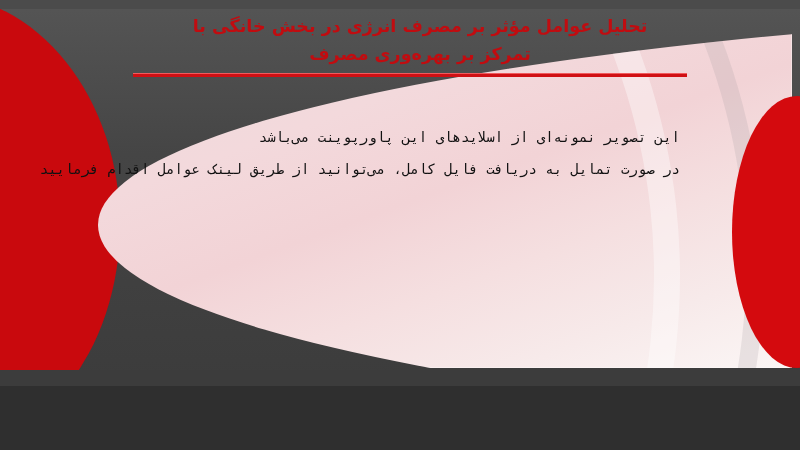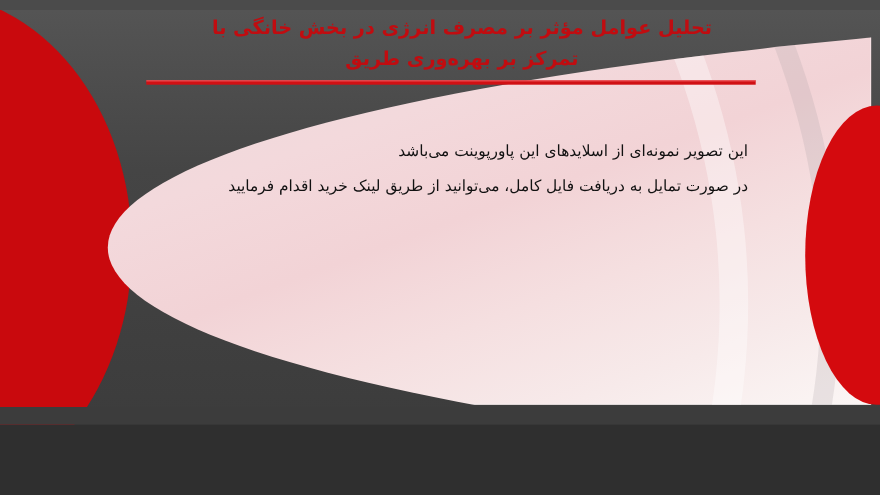--- a/index.html
+++ b/index.html
@@ -134,20 +134,21 @@
 
   
   .body-wrap {
     position: absolute;
     z-index: 8;
     top: 122px;
     right: 120px;
     left: 140px;
     text-align: right;
     direction: rtl;
+    font-family: Liberation Mono, monospace;
   }
   .body-line {
     color: #111111;
     font-size: 14px;
     line-height: 32px;
     white-space: nowrap;
     text-align: right;
     direction: rtl;
   }
 
@@ -185,26 +186,26 @@
       <div class="band b5"></div>
       <div class="band b6"></div>
       <div class="band b7"></div>
     </div>
   </div>
 
   <div class="red-right"></div>
 
   <div class="title-wrap">
     <div class="title-line">تحلیل عوامل مؤثر بر مصرف انرژی در بخش خانگی با</div>
-    <div class="title-line">تمرکز بر بهره‌وری طریق</div>
+    <div class="title-line">تمرکز بر بهره‌وری مصرف</div>
   </div>
 
   <div class="title-rule"></div>
 
   <div class="body-wrap">
     <div class="body-line">این تصویر نمونه‌ای از اسلایدهای این پاورپوینت می‌باشد</div>
-    <div class="body-line">در صورت تمایل به دریافت فایل کامل، می‌توانید از طریق لینک خرید اقدام فرمایید</div>
+    <div class="body-line">در صورت تمایل به دریافت فایل کامل، می‌توانید از طریق لینک عوامل اقدام فرمایید</div>
   </div>
 
   <div class="top-strip"></div>
   <div class="bottom-strip"></div>
 
 </div>
 
 </body></html>

